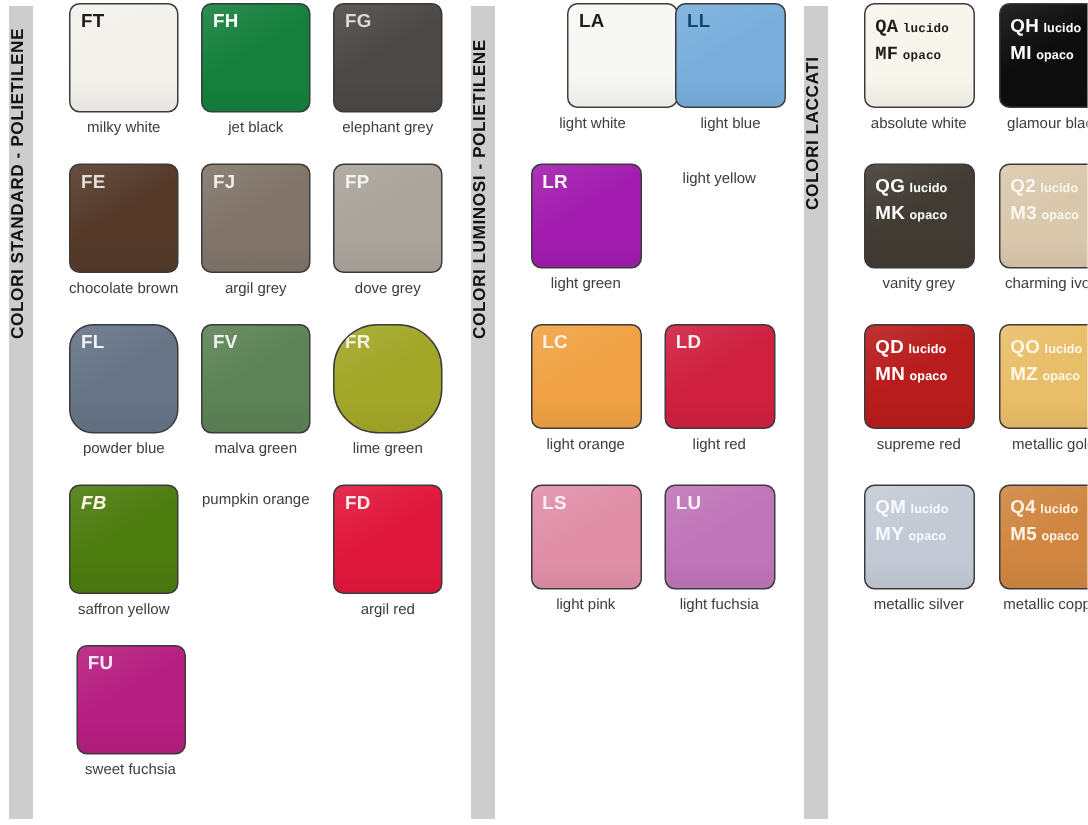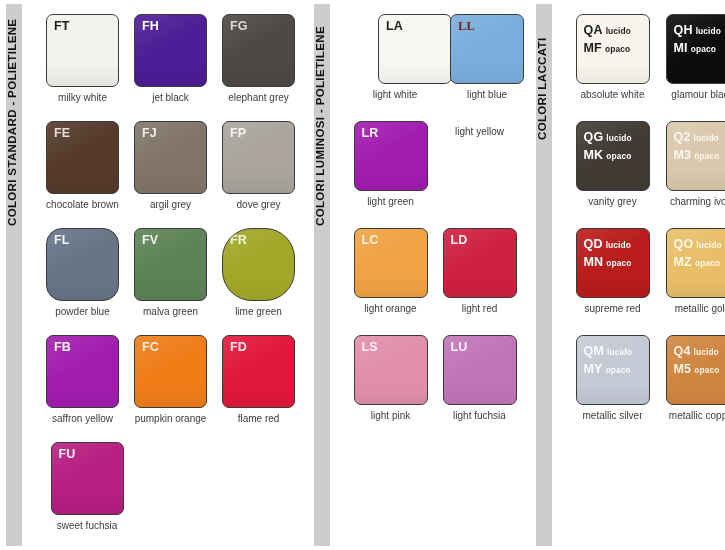--- a/index.html
+++ b/index.html
@@ -47,21 +47,21 @@
     white-space: nowrap;
     text-align: left;
   }
   .cat-standard .cat-label { height: 218px; top: 8px; }
   .cat-luminosi .cat-label { height: 218px; top: 8px; }
   .cat-laccati  .cat-label { height: 130px; top: 10px; }
 
   
   .group {
     position: relative;
-    padding-top: 14px;
+    padding-top: 2px;
   }
   .row {
     display: flex;
     flex-direction: row;
   }
   .cell {
     display: flex;
     flex-direction: column;
     align-items: center;
   }
@@ -152,21 +152,21 @@
   </div>
   <div class="group col-standard" id="group-standard" style="width:264px">
       <div class="row">
         <div class="cell">
           <div class="swatch" style="background: rgb(242, 241, 236);">
             <div class="code" style="color: rgb(29, 29, 27);">FT</div>
           </div>
           <div class="name">milky white</div>
         </div>
         <div class="cell">
-          <div class="swatch" style="background: #4c1d95;">
+          <div class="swatch" style="background: #15803d;">
             <div class="code" style="color: rgb(255, 255, 255);">FH</div>
           </div>
           <div class="name">jet black</div>
         </div>
         <div class="cell">
           <div class="swatch" style="background: rgb(75, 72, 69);">
             <div class="code" style="color: rgb(222, 219, 214);">FG</div>
           </div>
           <div class="name">elephant grey</div>
         </div>
@@ -206,36 +206,33 @@
         </div>
         <div class="cell">
           <div class="swatch" style="background: rgb(162, 167, 40); border-radius: 30px;">
             <div class="code" style="color: rgb(244, 243, 227);">FR</div>
           </div>
           <div class="name">lime green</div>
         </div>
       </div>
       <div class="row">
         <div class="cell">
-          <div class="swatch" style="background: #a21caf;">
+          <div class="swatch" style="background: #4d7c0f; font-style: italic;">
             <div class="code" style="color: rgb(253, 248, 234);">FB</div>
           </div>
           <div class="name">saffron yellow</div>
         </div>
         <div class="cell">
-          <div class="swatch" style="background: rgb(239, 125, 24);">
-            <div class="code" style="color: rgb(253, 242, 230);">FC</div>
-          </div>
           <div class="name">pumpkin orange</div>
         </div>
         <div class="cell">
           <div class="swatch" style="background: rgb(224, 23, 60);">
             <div class="code" style="color: rgb(253, 234, 238);">FD</div>
           </div>
-          <div class="name">flame red</div>
+          <div class="name">argil red</div>
         </div>
       </div>
       <div class="row">
         <div class="cell">
           <div class="swatch" style="background: rgb(182, 30, 128);">
             <div class="code" style="color: rgb(251, 234, 245);">FU</div>
           </div>
           <div class="name">sweet fuchsia</div>
         </div>
       </div>
@@ -248,21 +245,21 @@
   <div class="group col-luminosi" id="group-luminosi" style="width:178px">
       <div class="row">
         <div class="cell">
           <div class="swatch" style="background: rgb(247, 247, 244); margin-left: 40px;">
             <div class="code" style="color: rgb(29, 29, 27);">LA</div>
           </div>
           <div class="name">light white</div>
         </div>
         <div class="cell">
           <div class="swatch" style="background: rgb(121, 174, 220);">
-            <div class="code" style="color: #7f1d1d; font-family: Liberation Serif, serif;">LL</div>
+            <div class="code" style="color: #0c4a6e;">LL</div>
           </div>
           <div class="name">light blue</div>
         </div>
       </div>
       <div class="row">
         <div class="cell">
           <div class="swatch" style="background: #a21caf;">
             <div class="code" style="color: rgb(243, 248, 236);">LR</div>
           </div>
           <div class="name">light green</div>
@@ -301,21 +298,21 @@
       </div>
     </div>
 
   <div class="cat cat-laccati" style="width:30px">
     <div class="cat-bar"></div>
     <div class="cat-label">COLORI LACCATI</div>
   </div>
   <div class="group col-laccati" id="group-laccati" style="width:180px">
       <div class="row">
         <div class="cell">
-          <div class="swatch" style="background: rgb(247, 245, 236);">
+          <div class="swatch" style="background: rgb(247, 245, 236); font-family: Liberation Mono, monospace;">
             <div class="code-dual" style="color: rgb(29, 29, 27);">
               <span class="code-line"><span class="code-main">QA</span><span class="code-sub">lucido</span></span>
               <span class="code-line"><span class="code-main">MF</span><span class="code-sub">opaco</span></span>
             </div>
           </div>
           <div class="name">absolute white</div>
         </div>
         <div class="cell">
           <div class="swatch" style="background: rgb(13, 13, 13);">
             <div class="code-dual" style="color: rgb(255, 255, 255);">

